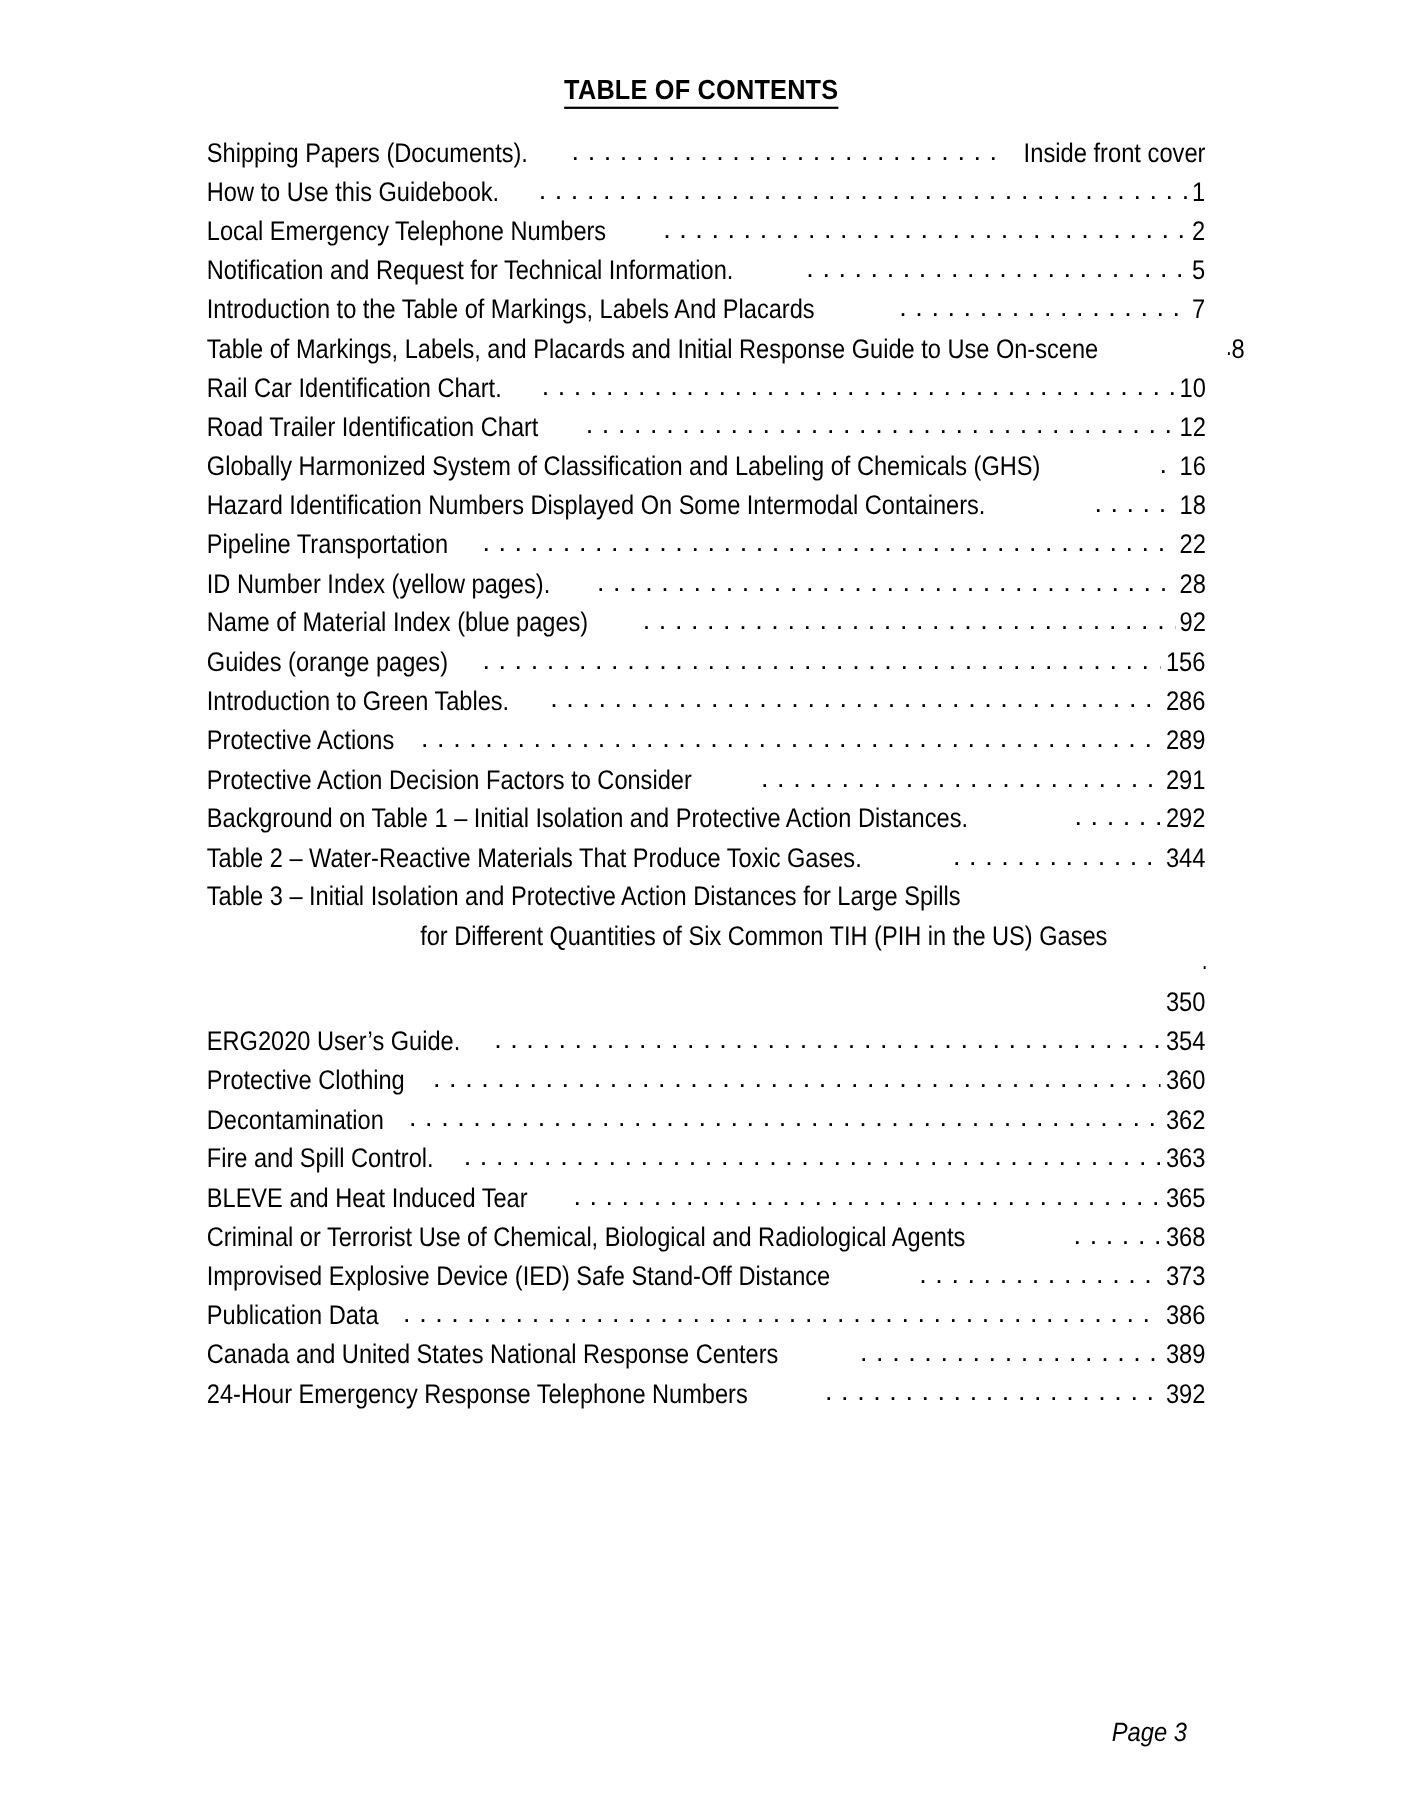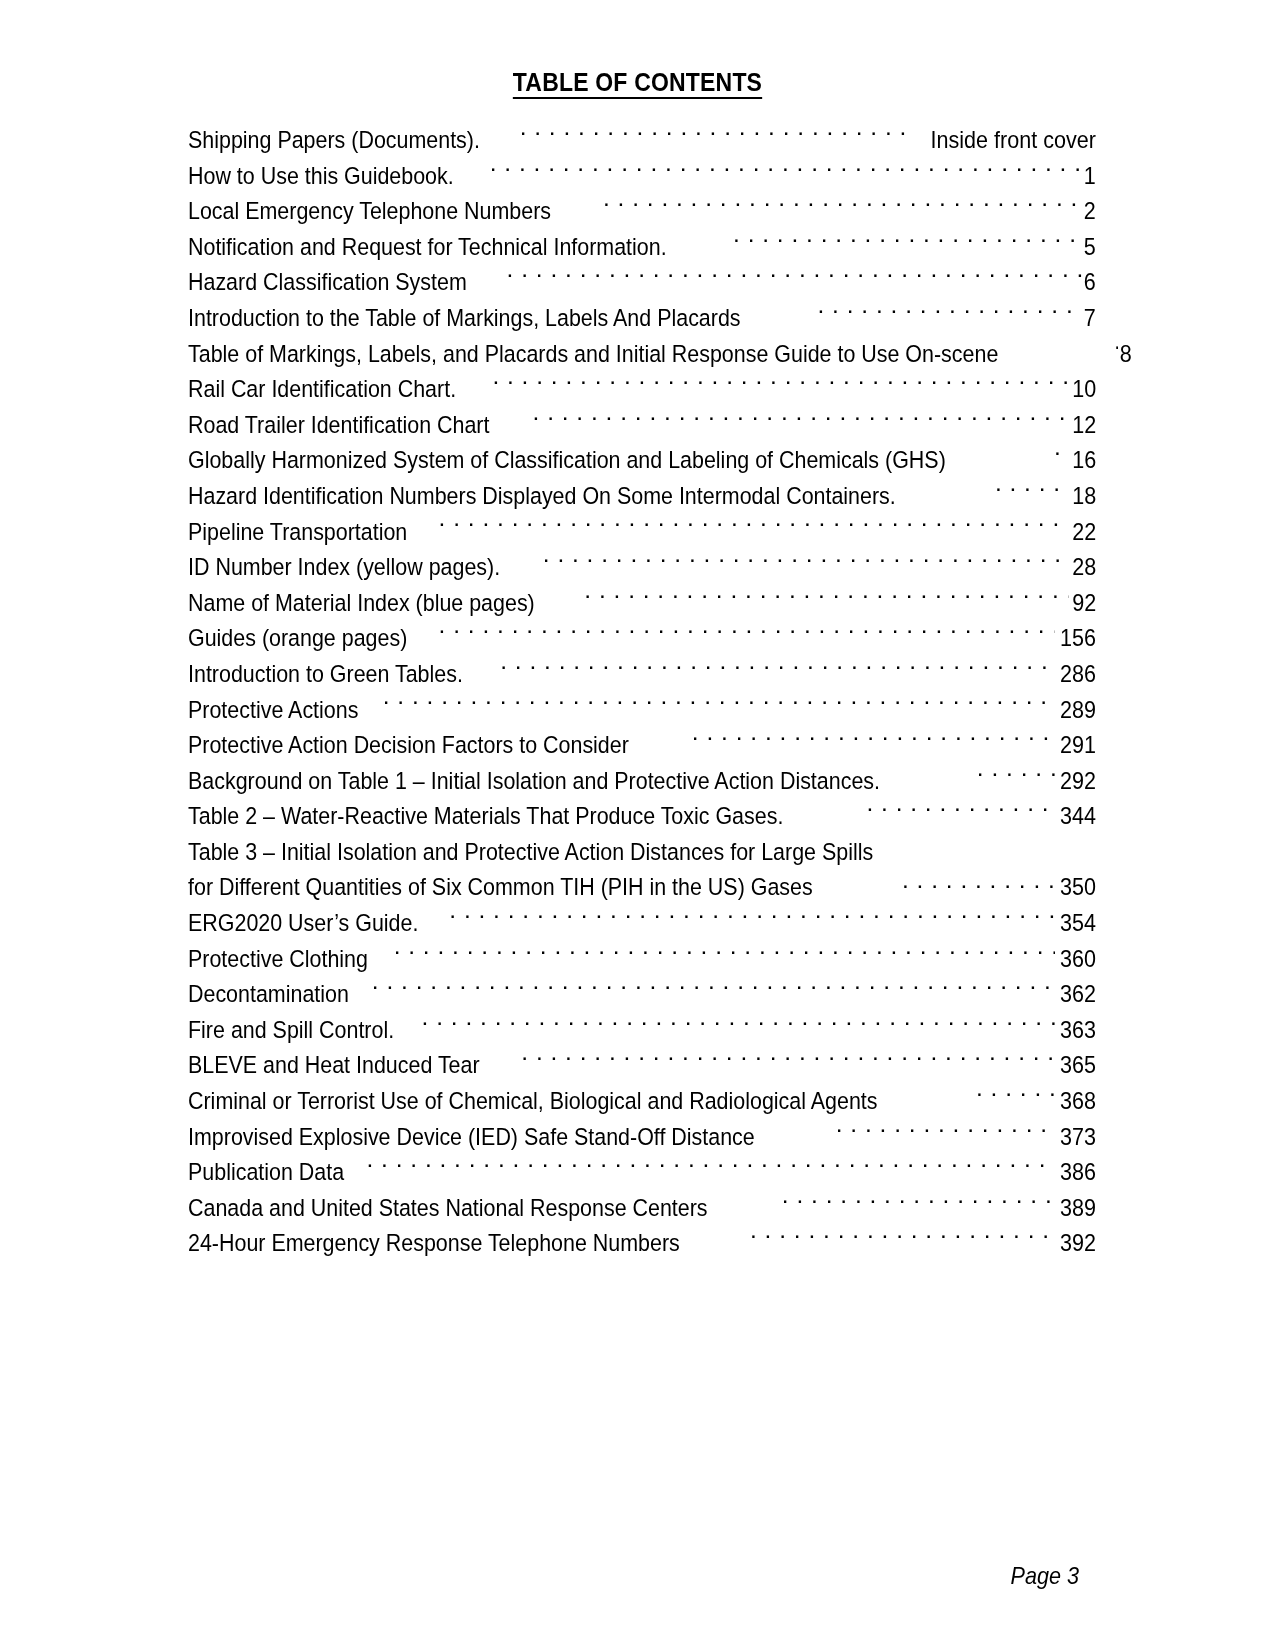--- a/index.html
+++ b/index.html
@@ -39,21 +39,21 @@
   
   .toc-list {
     position: absolute;
     top: 122px;
     left: 188px;
     width: 908px;
   }
 
   .toc-entry {
     display: flex;
-    align-items: flex-start;
+    align-items: flex-end;
     width: 100%;
     font-size: 24.5px;
     line-height: 35.6px;
     white-space: nowrap;
   }
 
   .entry-label {
     flex: 0 1 auto;
     transform: scaleX(0.875);
     transform-origin: left center;
@@ -95,23 +95,24 @@
     font-size: 24.5px;
     line-height: 35.6px;
   }
   .toc-entry-multiline .first-line {
     white-space: nowrap;
     transform: scaleX(0.875);
     transform-origin: left center;
   }
   .toc-entry-multiline .second-row {
     display: flex;
-    align-items: center;
+    align-items: flex-end;
     width: 100%;
     white-space: nowrap;
+    flex-direction: column;
   }
 
   
   .page-footer {
     position: absolute;
     bottom: 60px;
     right: 180px;
     font-size: 24px;
     font-style: italic;
     transform: scaleX(0.9);
@@ -140,25 +141,20 @@
       </div>
       <div class="toc-entry">
         <span class="entry-label">Local Emergency Telephone Numbers</span>
         <span class="entry-leader"></span>
         <span class="entry-page">2</span>
       </div>
       <div class="toc-entry tight">
         <span class="entry-label">Notification and Request for Technical Information.</span>
         <span class="entry-leader"></span>
         <span class="entry-page">5</span>
-      </div>
-      <div class="toc-entry">
-        <span class="entry-label">Hazard Classification System</span>
-        <span class="entry-leader"></span>
-        <span class="entry-page">6</span>
       </div>
       <div class="toc-entry tight">
         <span class="entry-label">Introduction to the Table of Markings, Labels And Placards</span>
         <span class="entry-leader"></span>
         <span class="entry-page">7</span>
       </div>
       <div class="toc-entry">
         <span class="entry-label">Table of Markings, Labels, and Placards and Initial Response Guide to Use On-scene </span>
         <span class="entry-leader"></span>
         <span class="entry-page">8</span>

